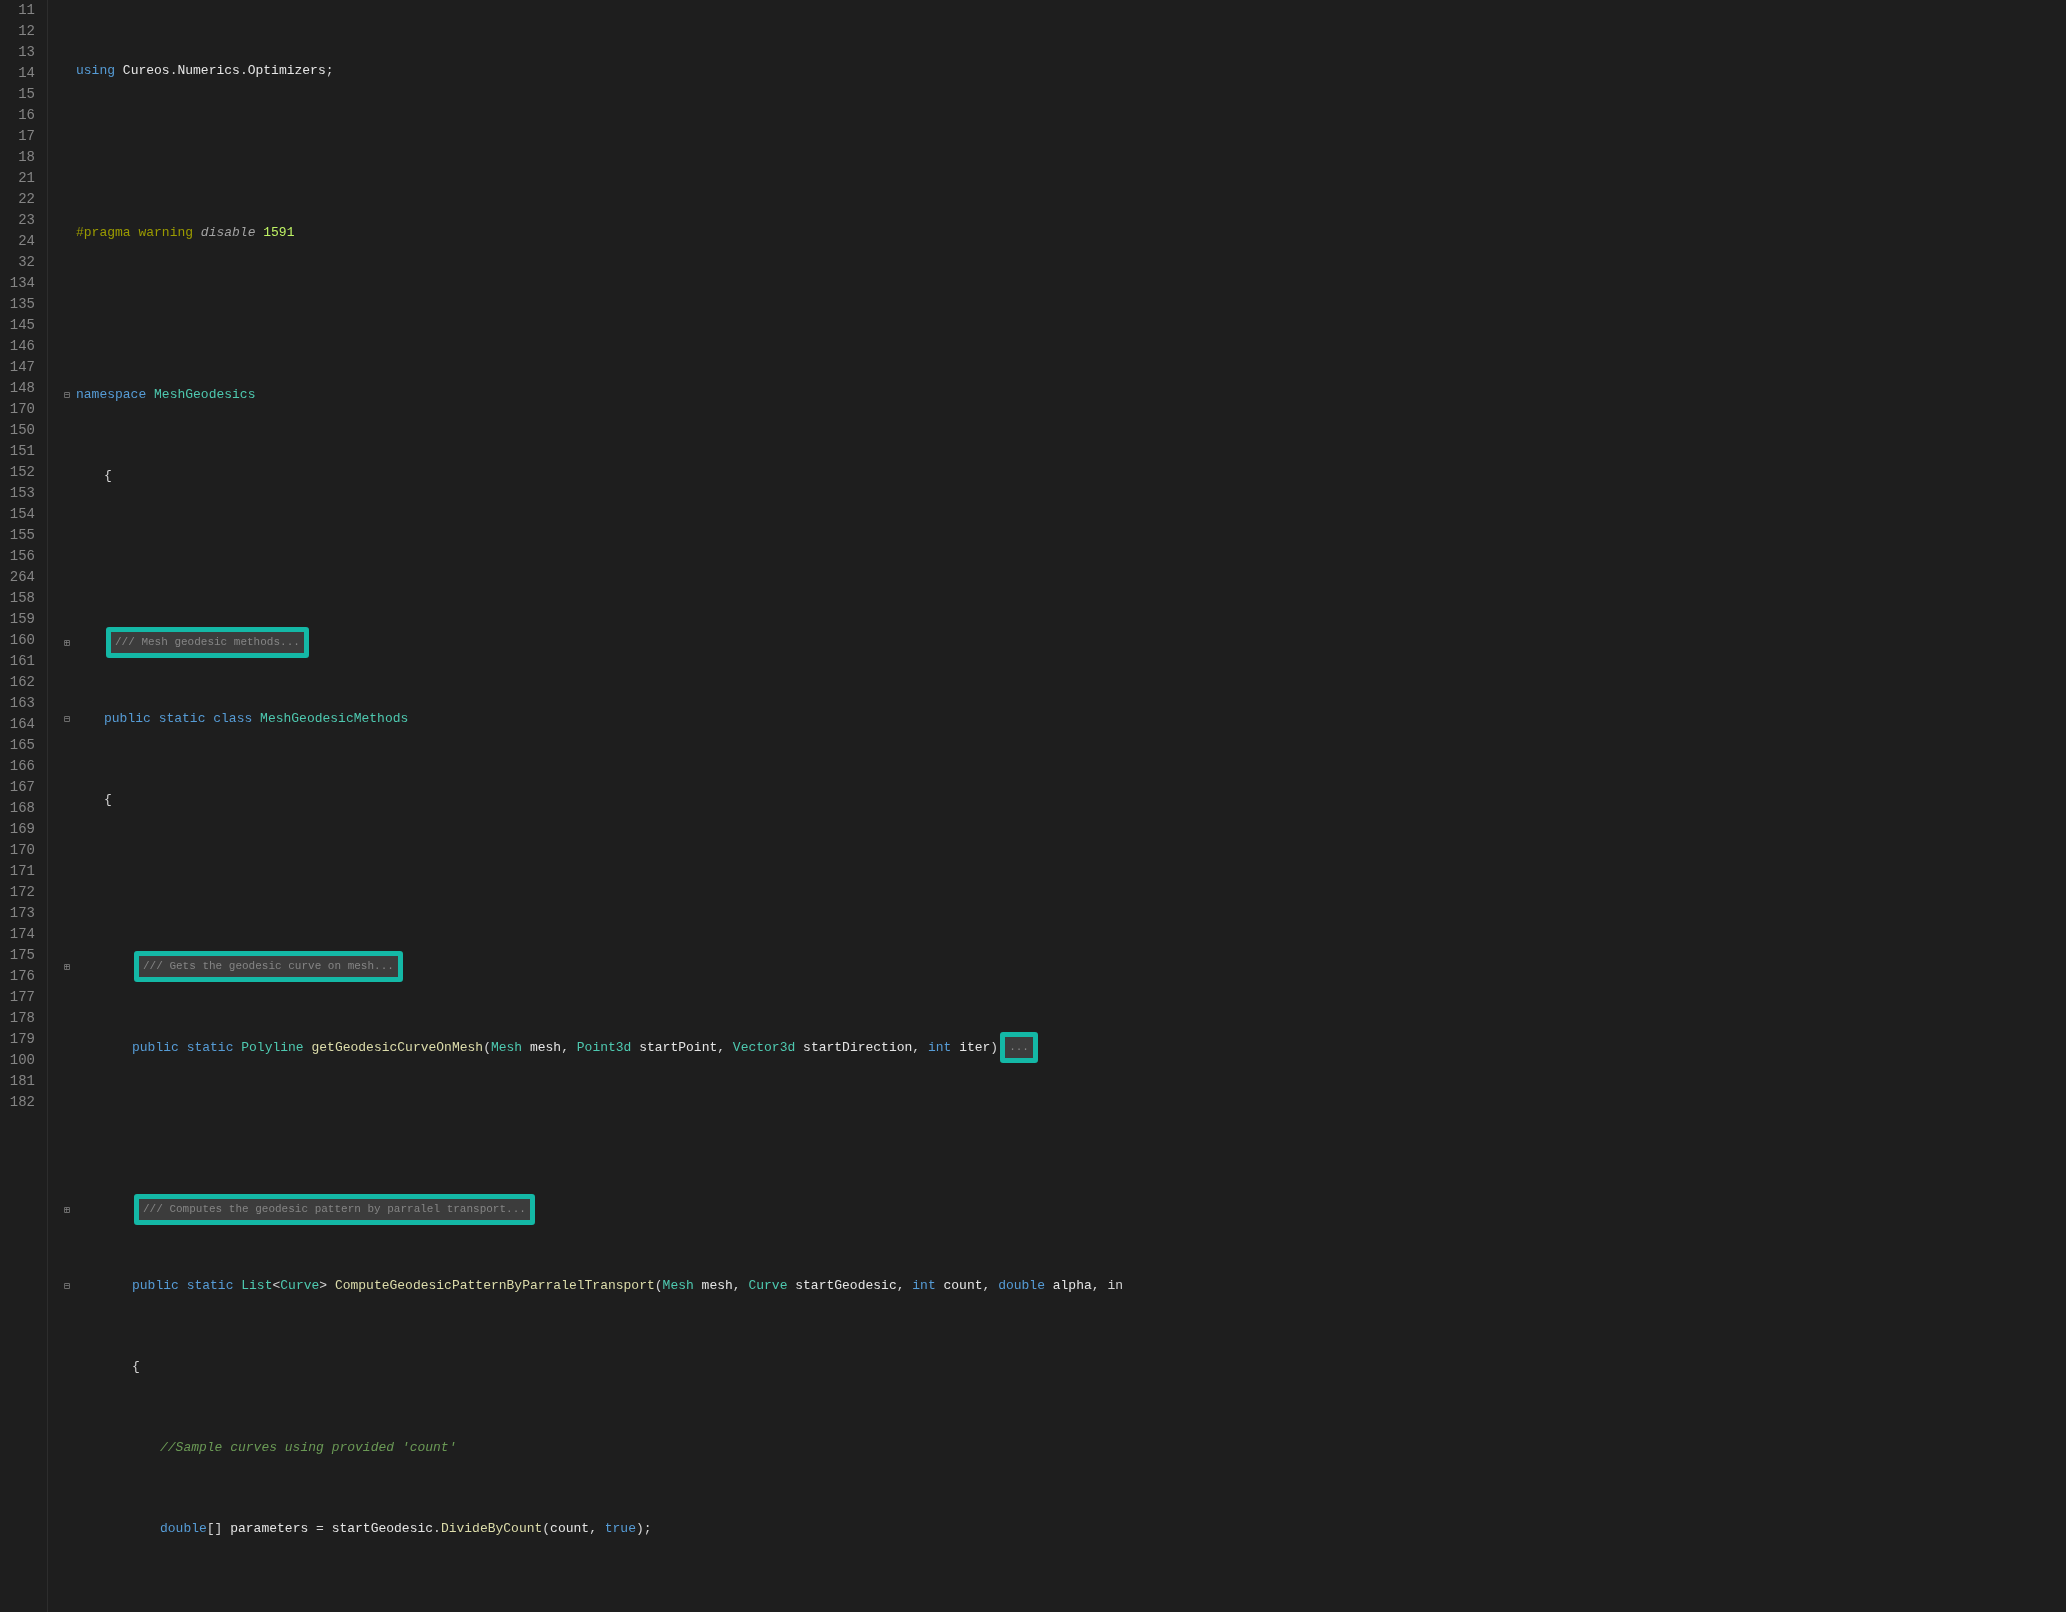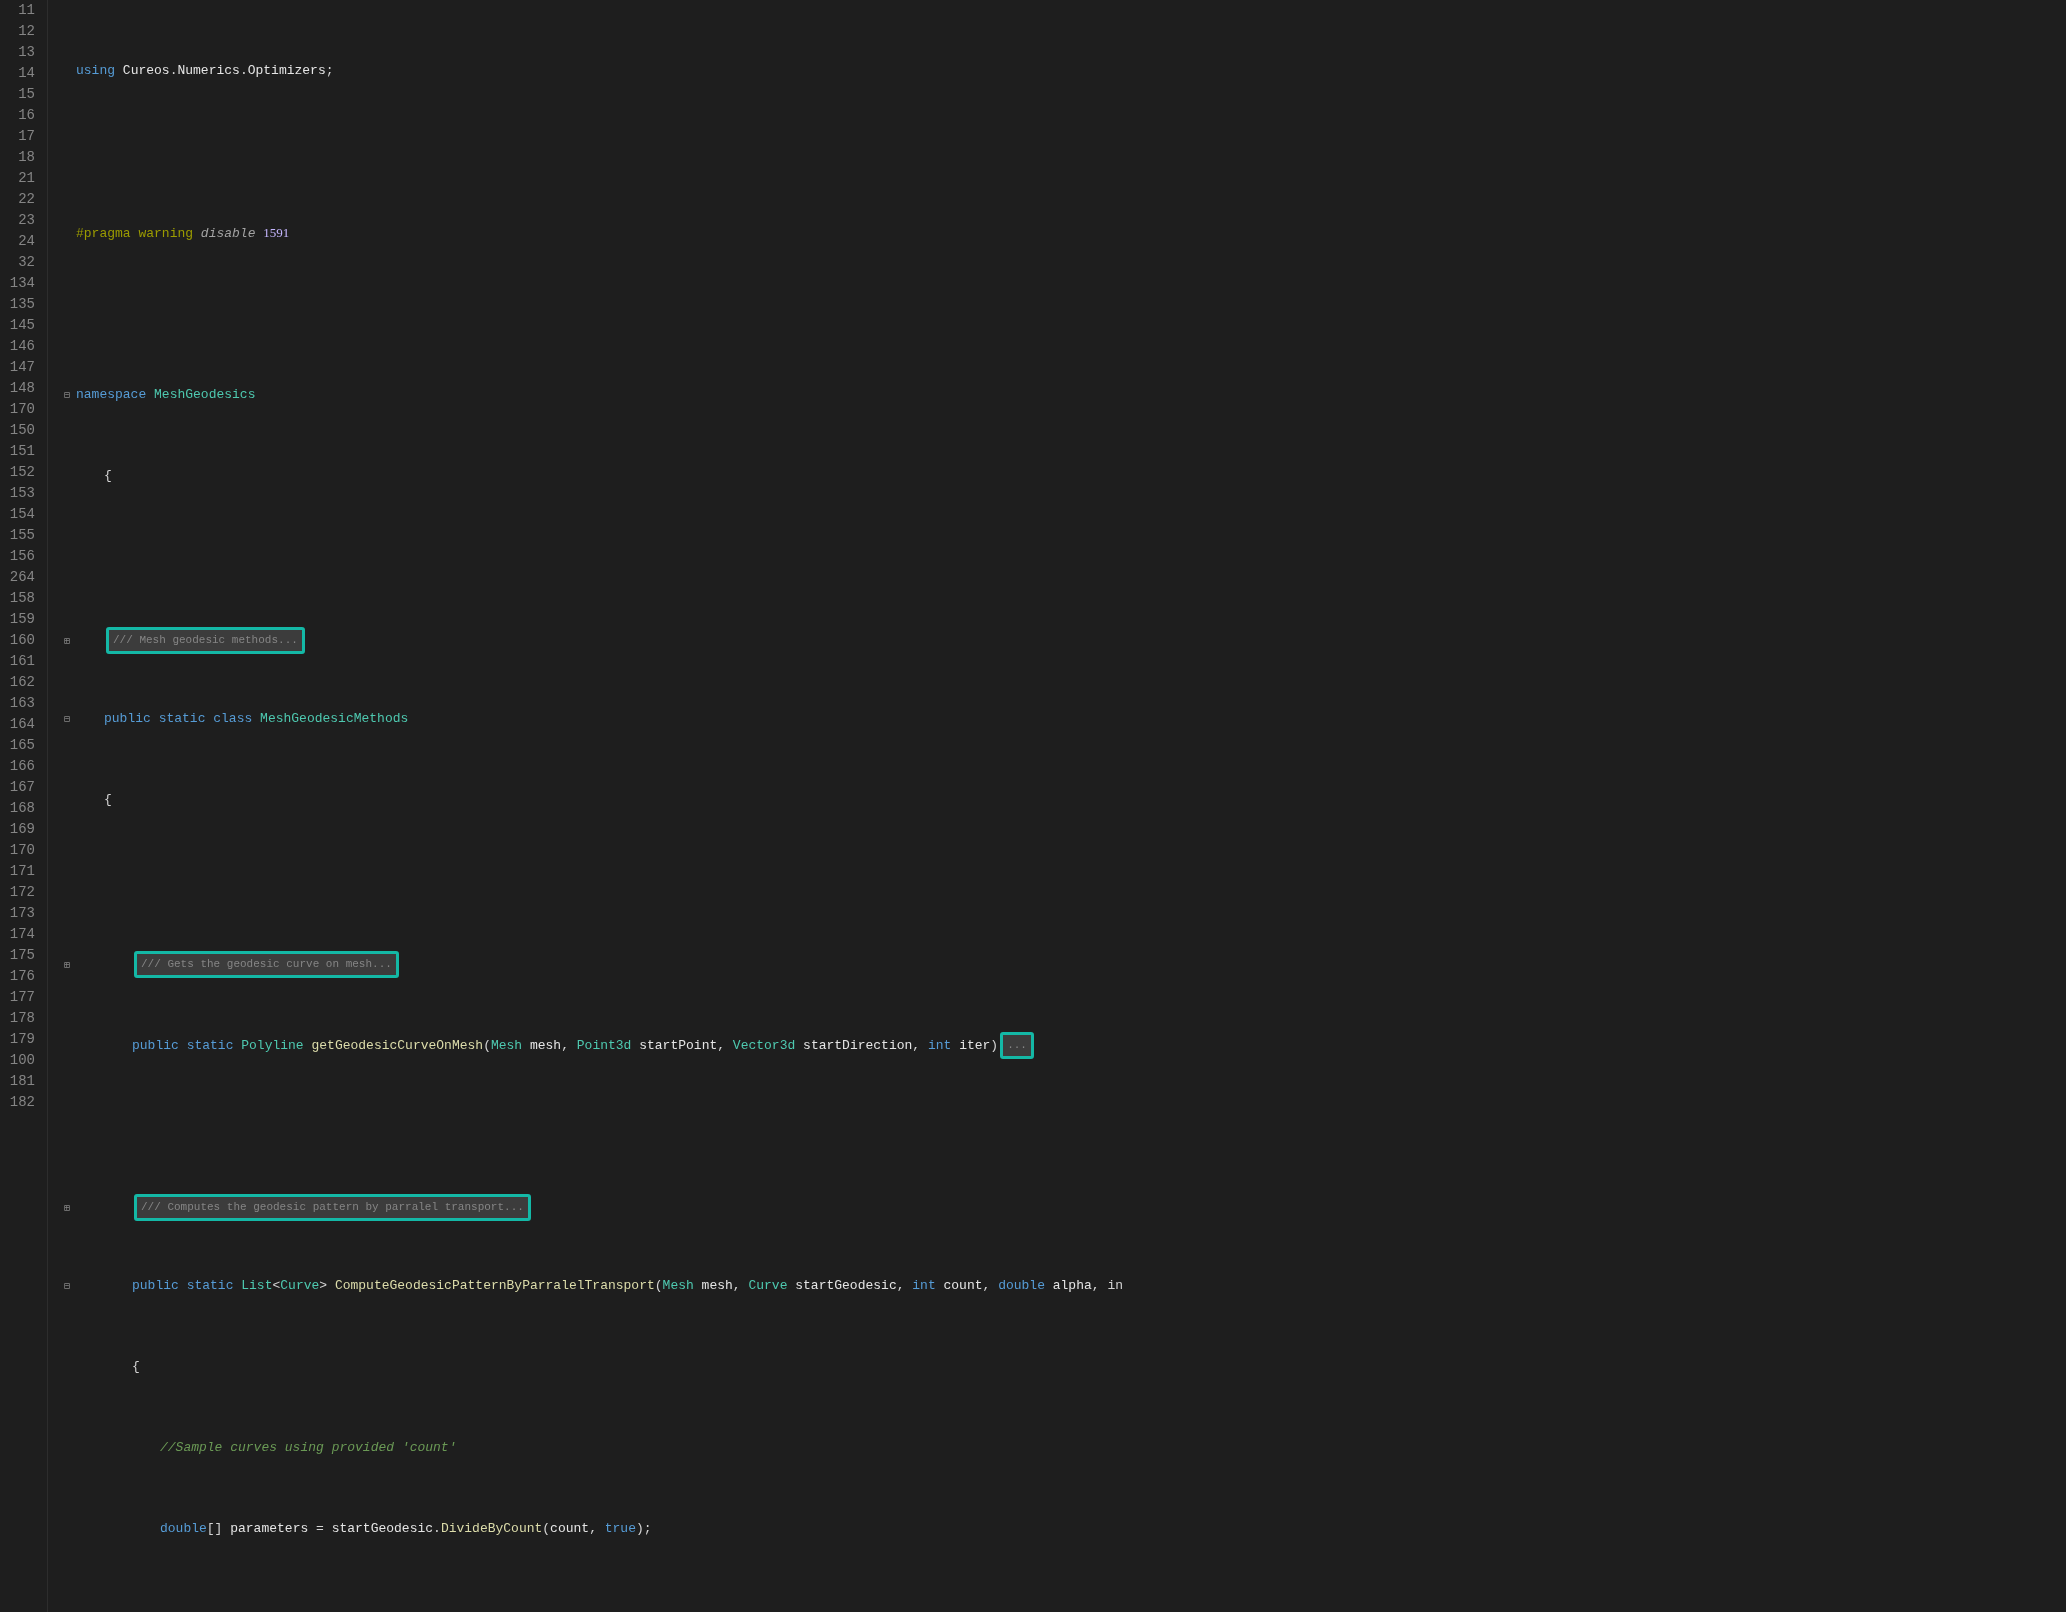--- a/index.html
+++ b/index.html
@@ -64,21 +64,21 @@
     .kw { color: #569cd6; } 
     .type { color: #4ec9b0; } 
     .method { color: #dcdcaa; }
     .comment { color: #6a9955; font-style: italic; }
     .param { color: #e5e5e5; } 
     .punct { color: #d4d4d4; }
     .class-name { color: #4ec9b0; }
     .collapsed-hint {
       display: inline-block;
       background-color: #3c3c3c;
-      border: 3px solid #14b8a6;
+      border: 5px solid #14b8a6;
       border-radius: 3px;
       padding: 0 4px;
       font-size: 11px;
       color: #858585;
       cursor: pointer;
       vertical-align: middle;
       margin: 0 2px;
     }
     .indent1 { display: inline-block; width: 28px; }
     .indent2 { display: inline-block; width: 56px; }
@@ -146,21 +146,21 @@
 
   <div class="code-lines">
 
     
     <div class="code-line"><span class="no-fold"></span><span class="kw">using</span><span class="punct"> </span><span class="param">Cureos</span><span class="punct">.</span><span class="param">Numerics</span><span class="punct">.</span><span class="param">Optimizers</span><span class="punct">;</span></div>
 
     
     <div class="code-line"><span class="no-fold"></span></div>
 
     
-    <div class="code-line"><span class="no-fold"></span><span style="color:#9b9b00;">#pragma</span><span class="punct"> </span><span style="color:#9b9b00;">warning</span><span class="punct"> </span><span style="color:#a3a3a3;font-style:italic;">disable</span><span class="punct"> </span><span style="color:#c4b5fd;font-family:Liberation Serif, serif;">1591</span></div>
+    <div class="code-line"><span class="no-fold"></span><span style="color:#9b9b00;">#pragma</span><span class="punct"> </span><span style="color:#9b9b00;">warning</span><span class="punct"> </span><span style="color:#a3a3a3;font-style:italic;">disable</span><span class="punct"> </span><span style="color:#bef264;">1591</span></div>
 
     
     <div class="code-line"><span class="no-fold"></span></div>
 
     
     <div class="code-line"><span class="fold-icon">⊟</span><span class="kw">namespace</span><span class="punct"> </span><span class="class-name">MeshGeodesics</span></div>
 
     
     <div class="code-line"><span class="no-fold"></span><span class="indent1"></span><span class="punct">{</span></div>
 

